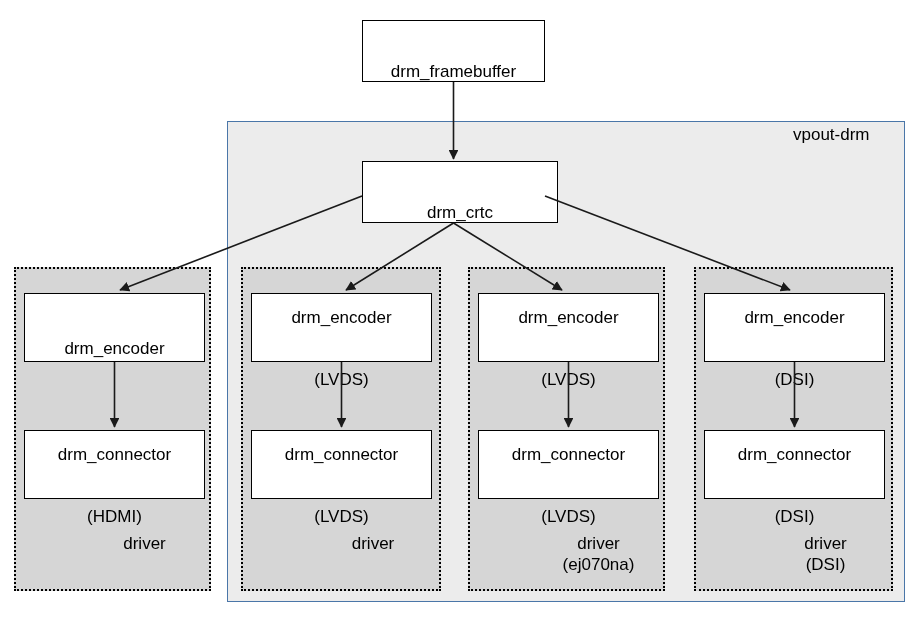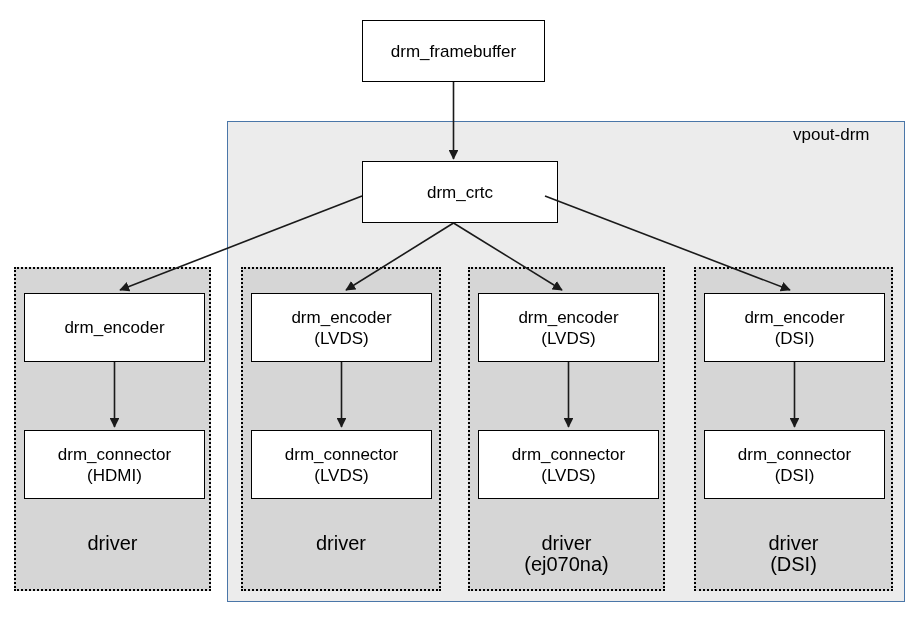--- a/index.html
+++ b/index.html
@@ -47,42 +47,43 @@
   .driver-group {
     position: absolute;
     background: #d6d6d6;
     border: 2px dotted #000000;
     box-sizing: border-box;
     z-index: 2;
   }
   .driver-label {
     position: absolute;
     text-align: center;
-    font-size: 20px;
+    font-size: 17px;
     line-height: 21px;
     white-space: nowrap;
     z-index: 4;
+    padding-left: 32px;
   }
   
   .node {
     position: absolute;
     background: #ffffff;
     border: 1px solid #000000;
     box-sizing: border-box;
     display: flex;
     flex-direction: column;
     align-items: center;
     justify-content: center;
     text-align: center;
     font-size: 17px;
     line-height: 21px;
     z-index: 4;
     white-space: nowrap;
   }
-  .node .l1, .node .l2 { display: block; }
+  .node .l1, .node .l2 { display: block; margin-top: 41px; }
 </style>
 </head>
 <body>
 
 <div id="canvas">
 
   <div class="module-box" style="left:227px; top:121px; width:678px; height:481px;"></div>
   <div class="module-label" style="left:793px; top:126px;">vpout-drm</div>
 
   <div class="driver-group" style="left:14px;  top:267px; width:197px; height:324px;"></div>

